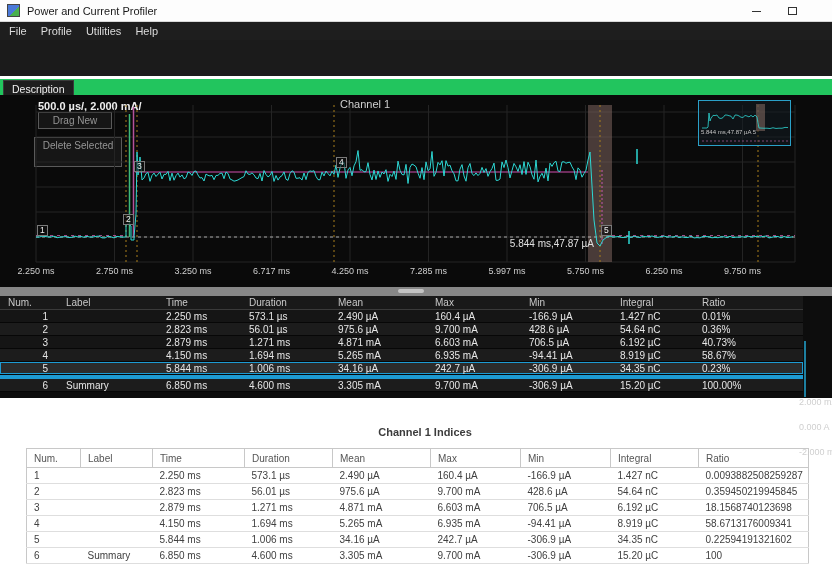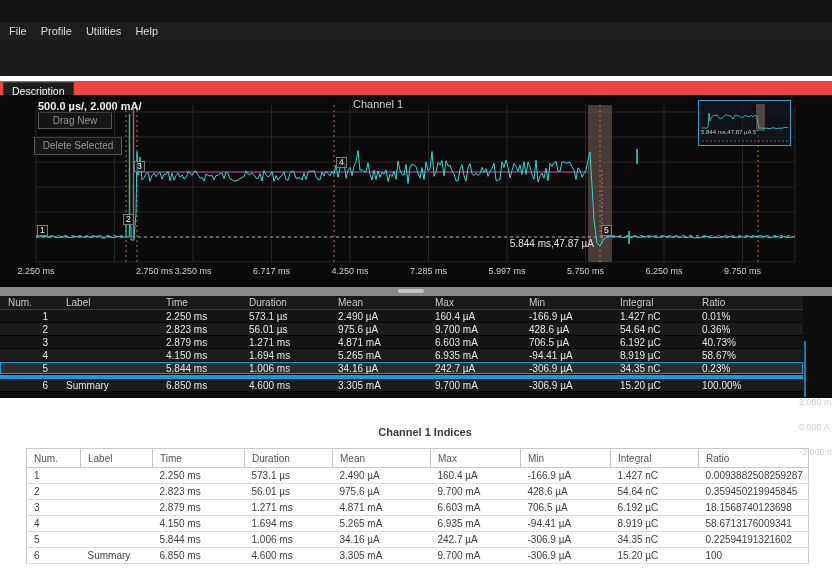--- a/index.html
+++ b/index.html
@@ -23,27 +23,27 @@
   
   .toolbar{position:absolute;left:0;top:40px;width:832px;height:36px;background:#1b1b1b;}
   .tlabel{position:absolute;top:51px;font-size:11px;color:#e8e8e8;}
   .toggle{position:absolute;left:33px;top:48px;width:32px;height:16px;border-radius:8px;background:#8f8f8f;}
   .toggle .offknob{position:absolute;left:1px;top:1px;width:14px;height:14px;border-radius:50%;background:#a8a8a8;}
   .toggle .knob{position:absolute;right:-4px;top:-3px;width:22px;height:22px;border-radius:50%;background:var(--accent);box-shadow:0 0 0 1px #12242e;}
   .tbtn{position:absolute;top:44px;height:27px;background:#232323;border:1px solid #454545;color:#dcdcdc;font-size:10.5px;text-align:center;line-height:25px;}
   .tbtn.dis{color:#5f5f5f;border-color:#333;}
 
   
-  .tabbar{position:absolute;left:0;top:76px;width:832px;height:19px;background:#ef4444;border-top:5px solid #ffffff;}
+  .tabbar{position:absolute;left:0;top:76px;width:832px;height:19px;background:#22c55e;border-top:3px solid #ffffff;}
   .tab{position:absolute;left:3px;top:1px;height:18px;padding:0 8px;background:#1e1e1e;border:1px solid #3a3a3a;border-bottom:none;color:#f0f0f0;font-size:10.5px;line-height:17px;}
 
   
   .chart{position:absolute;left:0;top:95px;width:832px;height:192px;background:#0a0a0a;}
   .scale{position:absolute;left:38px;top:5px;font-size:11px;font-weight:bold;color:#eeeeee;}
-  .ctitle{position:absolute;left:353px;top:3px;font-size:11px;color:#cfcfcf;}
+  .ctitle{position:absolute;left:340px;top:3px;font-size:11px;color:#cfcfcf;}
   .cbtn{position:absolute;background:#161616;border:1px solid #5a5a5a;color:#959595;font-size:10px;text-align:center;}
   .cursor-label{position:absolute;left:597px;top:143px;transform:translateX(-100%);font-size:10px;color:#e0e0e0;white-space:nowrap;padding-right:3px;}
   .mk{position:absolute;font-size:8.5px;line-height:9px;color:#eeeeee;border:1px solid #7a7a7a;background:rgba(15,15,15,.65);padding:0 2px;transform:translateY(-95px);}
   .xt{position:absolute;top:171px;transform:translateX(-50%);font-size:9px;color:#cfcfcf;white-space:nowrap;}
   .yt{position:absolute;left:799px;transform:translateY(-95px);font-size:9px;color:#cfcfcf;white-space:nowrap;}
   .thumb{position:absolute;left:698px;top:5px;width:93px;height:46px;border:1px solid #2aa0c8;background:rgba(18,28,34,.55);}
   .thumbtext{position:absolute;left:2px;top:28px;font-size:6px;color:#c4c4c4;white-space:nowrap;}
 
   
   .splitter{position:absolute;left:0;top:287px;width:832px;height:9px;background:#878787;}
@@ -76,20 +76,30 @@
   #wtable th:nth-child(7),#wtable td:nth-child(7){width:90px;}
   #wtable th:nth-child(8),#wtable td:nth-child(8){width:88px;}
   #wtable th:nth-child(9),#wtable td:nth-child(9){width:110px;}
 </style>
 </head>
 <body>
 
 <div class="screen">
   <div class="window">
 
+    <div class="titlebar">
+      <div class="app-icon"></div>
+      <span class="title">Power and Current Profiler</span>
+      <div class="winbtn" style="left:738px;">
+          <span class="min-glyph"></span>
+        </div>
+      <div class="winbtn" style="left:774px;">
+          <span class="max-glyph"></span>
+        </div>
+    </div>
 
     <div class="menubar" id="menubar">
         <span class="mi">File</span>
         <span class="mi">Profile</span>
         <span class="mi">Utilities</span>
         <span class="mi">Help</span>
       </div>
 
     <div class="toolbar">
       <span class="tlabel" style="left:6px;">Zoom</span>
@@ -106,42 +116,42 @@
     </div>
 
     <div class="tabbar">
       <div class="tab">Description</div>
     </div>
 
     <div class="chart">
       <span class="scale">500.0 µs/, 2.000 mA/</span>
       <span class="ctitle">Channel 1</span>
       <div class="cbtn" style="left:38px;top:17px;width:74px;height:17px;line-height:15px;">Drag New</div>
-      <div class="cbtn" style="left:34px;top:42px;width:88px;height:18px;line-height:15px;">Delete Selected</div>
+      <div class="cbtn" style="left:34px;top:42px;width:88px;height:30px;line-height:15px;">Delete Selected</div>
 
       <svg width="832" height="192" viewBox="0 95 832 192" style="position:absolute;left:0;top:0;">
         <path stroke="#242424" stroke-width="1" d="M36 112H795M36 137H795M36 162H795M36 187H795M36 212H795M36 237H795M36 262H795"></path>
         <path stroke="#242424" stroke-width="1" d="M36 105V262M114.5 105V262M193 105V262M271.5 105V262M350 105V262M428.5 105V262M507 105V262M585.5 105V262M664 105V262M742.5 105V262M795 105V262"></path>
         <rect x="588" y="105" width="24" height="157" fill="#7d655e" opacity="0.55"></rect>
         <path stroke="#a87e1c" stroke-width="1" stroke-dasharray="2 3" fill="none" d="M126 105V262M137 105V262M334 105V262M600 105V262M758 105V262"></path>
         <path stroke="#cfcfcf" stroke-width="0.8" stroke-dasharray="3 3" d="M36 237H795"></path>
         <path stroke="#c75aa8" stroke-width="0.8" stroke-dasharray="3 4" d="M36 235.5H126M612 235.5H795"></path>
         <path stroke="#3cb878" stroke-width="1.5" d="M129.5 114V237"></path>
         <path stroke="#b4539b" stroke-width="1.5" d="M133.5 107V237"></path>
         <path stroke="#c75aa8" stroke-width="1" stroke-dasharray="2 2" d="M602 170V244"></path>
         <path stroke="#cf4fae" stroke-width="1.2" d="M135 172H588"></path>
         <path stroke="#2dd8d4" stroke-width="1.5" d="M629 231V244M637 149V164"></path>
         <g id="wave">
             <polyline points="36,236.98082990397805 39,237.121579218107 42,236.2309499314129 45,236.48795438957475 48,236.88641975308641 51,237.0127657750343 54,236.1571159122085 57,237.75774176954732 60,237.17884087791495 63,236.82164780521262 66,236.56887860082304 69,237.56250857338821 72,237.31488340192044 75,236.1531635802469 78,236.99710219478737 81,236.4701560356653 84,237.34393004115228 87,236.31595507544583 90,237.1207990397805 93,236.97451131687242 96,236.35240054869683 99,236.10014574759944 102,237.87824074074075 105,237.9397719478738 108,236.2415294924554 111,236.88845164609054 114,237.91140260631002 117,236.37828360768177 120,236.83847736625515 123,237.10062585733883 126,237 126,225 128,224 131,226 131,240 134,240 134,237 136,214 137,152 138,175 140,157 142,180 144,177.8905778463649 146,173.58908179012346 148,172.37426268861455 150,181.3417995541838 152,175.40218621399177 154,173.0585090877915 156,176.5175582990398 158,174.13427211934157 160,172.1895147462277 162,179.00118741426613 164,174.36867283950616 166,174.35061299725652 168,171.37602023319616 170,180.68872170781893 172,173.12513717421126 174,180.22539008916323 176,175.67775205761316 178,173.09642061042524 180,177.13263031550068 182,174.91909722222223 184,178.84779663923183 186,177.68107424554185 188,171.99609053497943 190,172.96259859396434 192,175.45405521262003 194,171.49206532921812 196,171.0241598079561 198,175.0349065500686 200,177.9903549382716 202,177.61581361454046 204,181.00696159122086 206,174.07429269547325 208,175.32089334705074 210,175.95355366941016 212,175.32721193415637 214,179.7227323388203 216,175.45801611796983 218,175.33244598765432 220,173.40466392318245 222,173.1036822702332 224,178.6733281893004 226,171.9500214334705 228,173.47388545953362 230,178.93319187242798 232,179.94213820301783 234,181.15195901920438 236,180.69537037037037 238,179.96434756515774 240,178.72123628257887 242,177.5431970164609 244,176.5999828532236 246,170.7650505829904 248,174.0600051440329 250,174.4323774005487 252,172.86673525377228 254,174.82912808641976 256,178.0448645404664 258,178.60962362825788 260,173.43389917695472 262,181.02077760631002 264,170.57704903978052 266,174.4576517489712 268,176.94344993141289 270,175.3523448216735 272,171.48371913580246 274,181.39621484910836 276,175.51884430727023 278,180.09543467078188 280,176.96240569272976 282,175.65988082990398 284,171.8761316872428 286,179.22535579561043 288,180.3587877229081 290,173.4091435185185 292,170.76839849108367 294,172.19889831961592 296,178.2778034979424 298,178.17486711248284 300,177.76354595336076 302,180.06544495884773 304,173.02809499314128 306,179.63606395747598 308,172.3554012345679 310,170.91141546639233 312,171.39978566529493 314,170.7310056584362 316,176.40816186556927 318,179.63804441015088 320,179.775591563786 322,172.10166752400548 324,175.93417352537722 326,171.07249228395062 328,173.5752657750343 330,175.87150634430728 332,171.20504115226336 334,174.41228995198904 336,165.0667524005487 338,177.39214677640604 340,168.08503086419753 342,161.89981995884773 344,162.39908264746228 346,178.34901406035667 348,169.9309327846365 350,167.4312242798354 352,175.77307956104252 354,165.89477023319617 356,161.69753086419752 358,150.53136145404665 360,170.302786351166 362,169.669890260631 364,171.87800068587106 366,171.6190329218107 368,162.646073388203 370,174.56406035665296 372,179.94089506172838 374,170.085219478738 376,179.4908607681756 378,170.94794238683127 380,177.32066186556926 382,171.9917352537723 384,173.97350823045267 386,169.68573388203018 388,181.4000171467764 390,174.35092592592594 392,176.51376886145405 394,171.04903978052127 396,179.41352880658437 398,161.1381001371742 400,170.27213648834018 402,174.49465020576133 404,174.892061042524 406,164.40264060356654 408,183.4695987654321 410,167.3212705761317 412,164.04578189300412 414,165.1222050754458 416,166.71920438957477 418,173.18245884773663 420,178.2650548696845 422,167.57193072702333 424,179.67098765432098 426,161.87086762688614 428,170.66539780521262 430,168.84470164609053 432,151.45414951989025 434,176.31430898491084 436,172.17365397805213 438,162.30666152263373 440,164.91086248285322 442,160.7023062414266 444,176.02667181069958 446,160.63704561042525 448,166.1383659122085 450,165.09853395061728 452,170.8261917009602 454,173.81516632373115 456,180.85558127572017 458,180.8116340877915 460,169.06604080932786 462,164.63114711934156 464,175.9267061042524 466,181.22432270233196 468,167.7585648148148 470,163.50474108367627 472,173.62334533607682 474,175.57116769547326 476,172.87907235939645 478,175.59644204389573 480,173.4022890946502 482,167.38303326474622 484,172.4769461591221 486,168.585262345679 488,176.34995713305898 490,171.59819101508916 492,168.45342078189302 494,163.11317729766805 496,180.29350994513032 498,180.34009773662552 500,179.00602709190673 502,161.89623628257888 504,167.57862654320988 506,160.02680898491084 508,167.63002400548697 510,177.91838134430728 512,170.54645061728397 514,163.44457304526748 516,166.79568758573387 518,171.48219307270233 520,164.7386574074074 522,174.5403892318244 524,161.58630829903979 526,174.39322702331964 528,162.18764574759945 530,166.71571502057614 532,174.7520147462277 534,179.23481652949246 536,160.0653549382716 538,181.88560528120712 540,176.5227280521262 542,173.2528034979424 544,178.23873456790125 546,168.15352366255144 548,180.87500857338821 550,163.15410665294925 552,166.39097222222222 554,162.6849279835391 556,161.24900548696846 558,170.92625171467765 560,171.6179012345679 562,161.96592935528122 564,161.7974965706447 566,163.23605967078188 568,162.47914951989026 570,162.24281550068588 572,166.8727366255144 574,170.12199931412894 576,179.59554183813444 578,167.86126543209878 580,170.2278120713306 582,177.18900891632373 584,173.53497942386832 586,170.12992112482854 588,160 590,152 592,186 594,220 597,243 600,246 603,240 607,237 610,236.214231824417 613,236.9928412208505 616,236.83883744855967 619,236.4497513717421 622,237.56015089163236 625,237.3860853909465 628,236.4028635116598 631,237.45616426611798 634,236.2064814814815 637,236.90690157750342 640,237.5142146776406 643,236.13335905349794 646,236.7951989026063 649,236.56763545953362 652,236.00005144032923 655,236.9010888203018 658,237.44975994513032 661,236.63989197530864 664,236.05790466392318 667,236.99392146776407 670,236.88621399176955 673,237.09897976680384 676,236.03345336076816 679,237.57235082304527 682,236.8576474622771 685,237.40168895747598 688,237.53163580246914 691,236.16724108367626 694,237.93196159122084 697,237.59740226337448 700,237.8610939643347 703,236.45760459533608 706,236.60298353909465 709,236.77253943758572 712,237.811951303155 715,237.38171296296295 718,237.73491083676268 721,236.82833504801098 724,236.76692386831274 727,237.5815414951989 730,236.3400891632373 733,237.59194958847738 736,237.1457647462277 739,237.18054698216736 742,236.69012345679013 745,237.26091392318244 748,236.18304183813444 751,236.89477880658436 754,236.76032235939644 757,236.18090706447188 760,237.03924897119342 763,236.47732338820302 766,236.00747599451304 769,237.95686728395063 772,237.24525034293552 775,236.49608196159122 778,236.4809670781893 781,237.8974365569273 784,236.48005829903977 787,237.4448816872428 790,237.26721536351167 793,236.79273834019205" fill="none" stroke="#2dd8d4" stroke-width="1" stroke-linejoin="round"></polyline>
           </g>
       </svg>
 
       <div id="xlabels">
           <span class="xt" style="left: 36px;">2.250 ms</span>
-          <span class="xt" style="left: 114.5px; margin-left: 40px;">2.750 ms</span>
+          <span class="xt" style="left: 114.5px;">2.750 ms</span>
           <span class="xt" style="left: 193px;">3.250 ms</span>
           <span class="xt" style="left: 271.5px;">6.717 ms</span>
           <span class="xt" style="left: 350px;">4.250 ms</span>
           <span class="xt" style="left: 428.5px;">7.285 ms</span>
           <span class="xt" style="left: 507px;">5.997 ms</span>
           <span class="xt" style="left: 585.5px;">5.750 ms</span>
           <span class="xt" style="left: 664px;">6.250 ms</span>
           <span class="xt" style="left: 742.5px;">9.750 ms</span>
         </div>
       <div id="ylabels">

